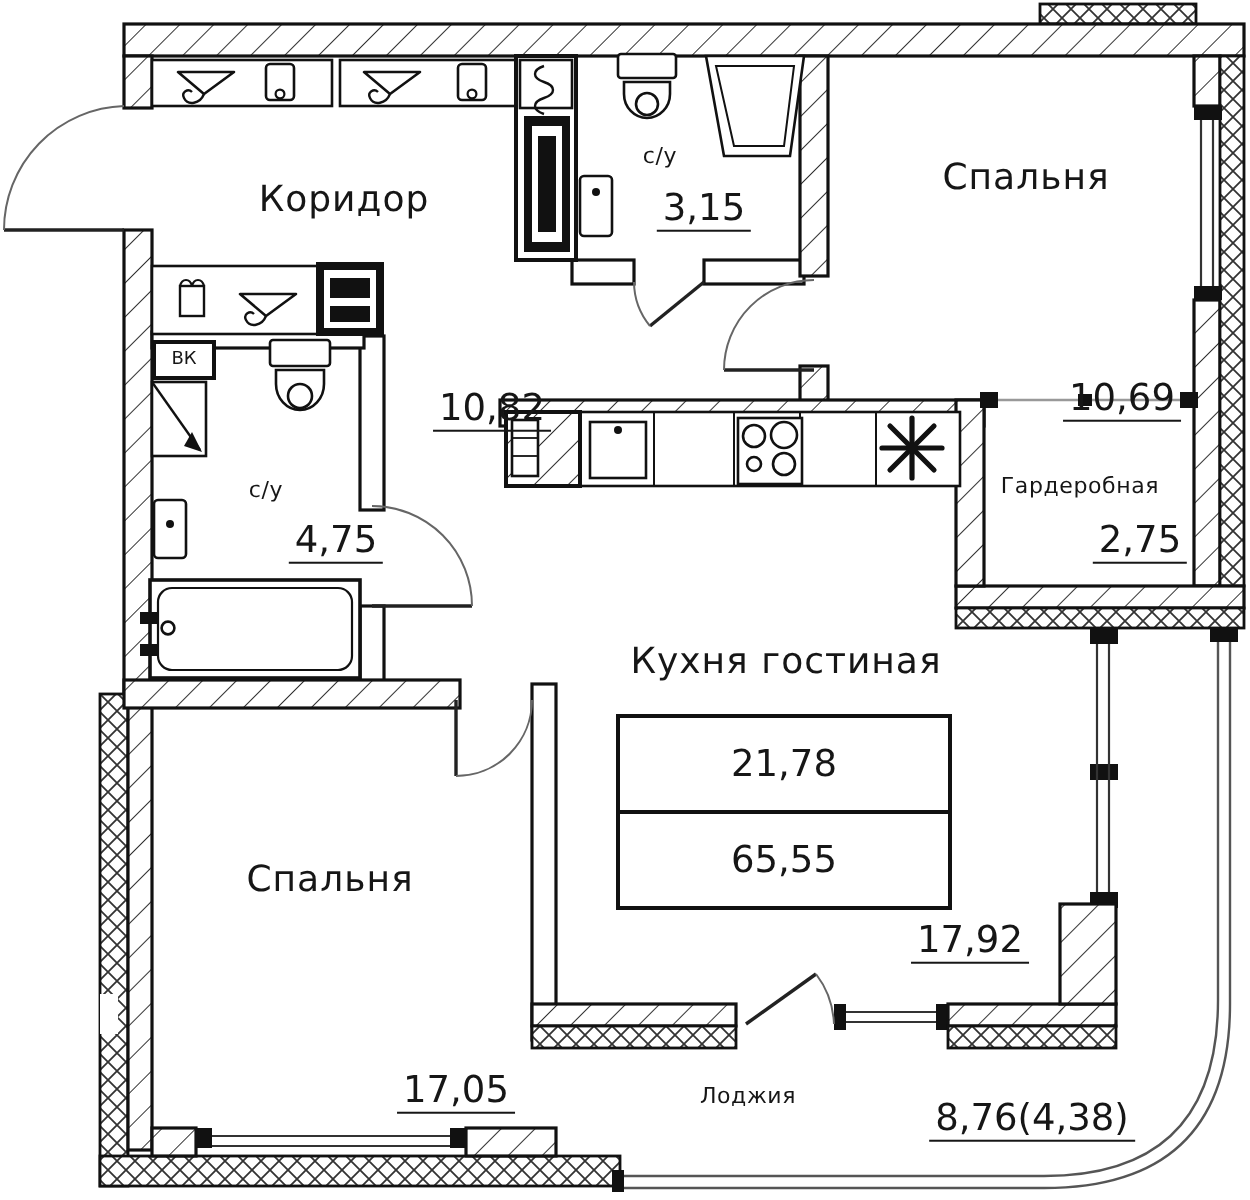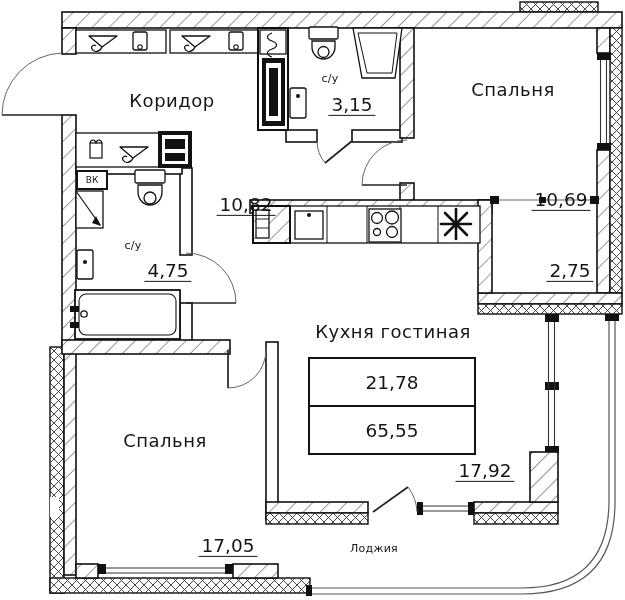--- a/index.html
+++ b/index.html
@@ -271,28 +271,30 @@
     </g>
   </g>
 </svg>
 
 <div class="lbl room" style="left:172px;top:100px;">Коридор</div>
 <div class="lbl area" style="left:246px;top:181px;margin-top:24px;">10,82</div>
 <div class="lbl room-sm" style="left:330px;top:78px;">с/у</div>
 <div class="lbl area" style="left:352px;top:105px;">3,15</div>
 <div class="lbl room" style="left:513px;top:89px;">Спальня</div>
 <div class="lbl area" style="left:561px;top:172px;margin-top:28px;">10,69</div>
+<div class="lbl room-sm" style="left:540px;top:243px;">Гардеробная</div>
 <div class="lbl area" style="left:570px;top:271px;">2,75</div>
 <div class="lbl room-sm" style="left:133px;top:245px;">с/у</div>
 <div class="lbl area" style="left:168px;top:271px;">4,75</div>
 <div class="lbl room" style="left:393px;top:331px;">Кухня гостиная</div>
 <div class="lbl area" style="left:485px;top:471px;">17,92</div>
 <div class="lbl room" style="left:165px;top:440px;">Спальня</div>
 <div class="lbl area" style="left:228px;top:546px;">17,05</div>
 <div class="lbl room-sm" style="left:374px;top:548px;">Лоджия</div>
+<div class="lbl area" style="left:516px;top:560px;">8,76(4,38)</div>
 <div class="lbl tiny" style="left:92px;top:180px;">ВК</div>
 
 <div class="card">
   <div class="card-vals">
     <div class="cv">21,78</div>
     <div class="cv">65,55</div>
   </div>
 </div>
 
 </div>

